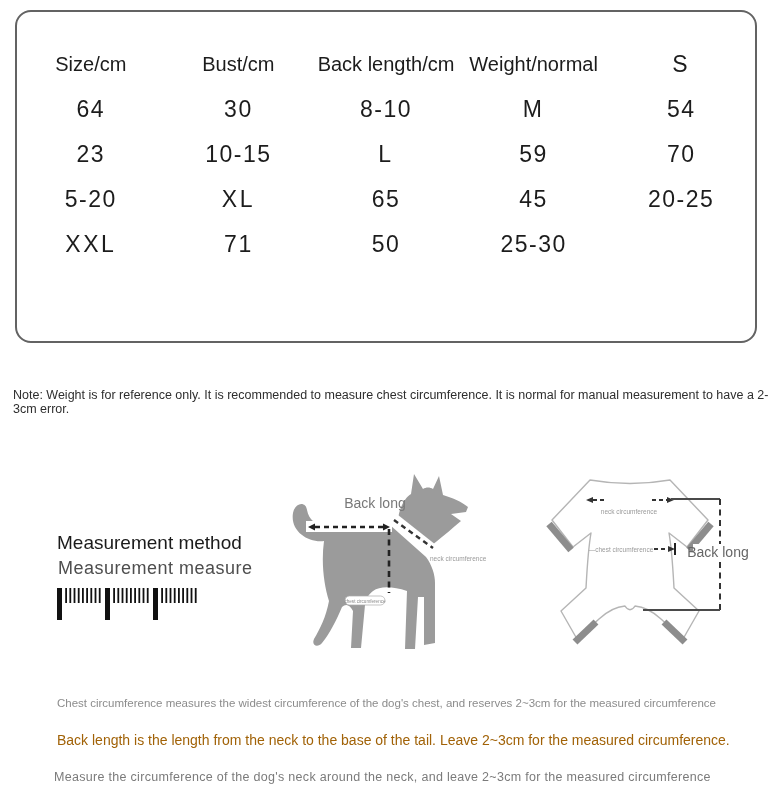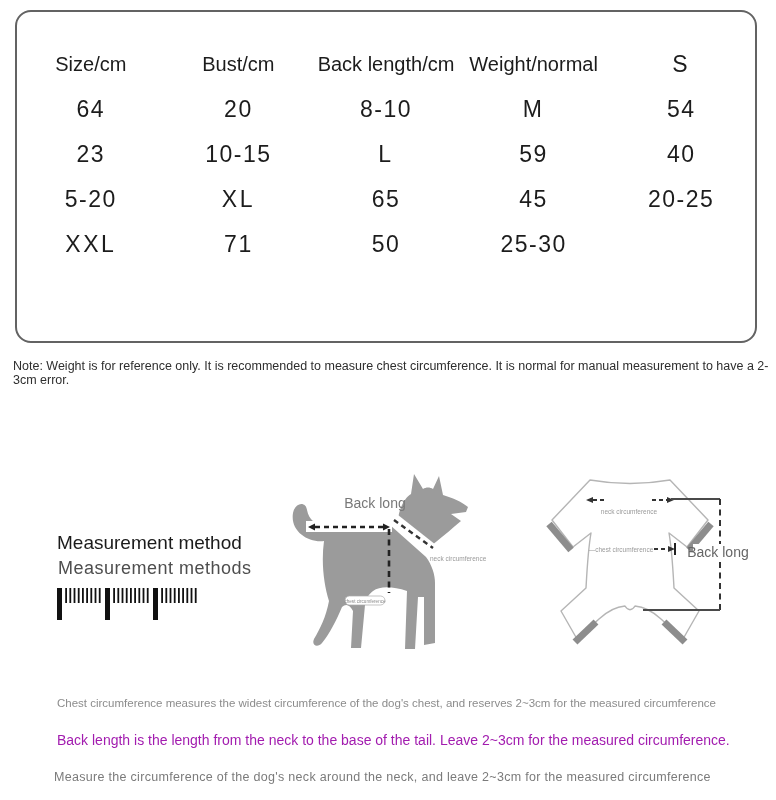--- a/index.html
+++ b/index.html
@@ -17,82 +17,82 @@
     height:45px; display:flex; align-items:center; justify-content:center;
     color:#1c1c1c; white-space:nowrap;
   }
   .hdr-cell { font-size:20px; color:#222; }
   .hdr-cell:nth-child(3), .hdr-cell:nth-child(4) { font-size:20px; }
   .data-cell { font-size:23px; letter-spacing:1.5px; color:#1a1a1a; }
   .data-cell.size-col { letter-spacing:2.5px; }
 
   
   .note-line {
-    position:absolute; left:13px; top:359px; width:756px;
+    position:absolute; left:13px; top:388px; width:756px;
     font-size:12.5px; color:#2e2e2e;
   }
 
   
   .mm-small { position:absolute; left:57px; top:532px; font-size:19px; color:#1b1b1b; }
   .mm-large { position:absolute; left:58px; top:558px; font-size:18px; color:#4e4e4e; letter-spacing:0.5px; }
   .ruler-wrap { position:absolute; left:57px; top:588px; width:142px; height:34px; }
 
   
   .dog-svg { position:absolute; left:280px; top:445px; width:250px; height:215px; }
   .garment-svg { position:absolute; left:540px; top:440px; width:236px; height:230px; }
 
   
   .footnote { position:absolute; white-space:nowrap; }
   .fn-1 { left:57px; top:697px; font-size:11.5px; color:#8c8c8c; }
-  .fn-2 { left:57px; top:732px; font-size:14px;   color:#a21caf; }
+  .fn-2 { left:57px; top:732px; font-size:14px;   color:#a16207; }
   .fn-3 { left:54px; top:770px; font-size:12.5px; color:#7b7b7b; letter-spacing:0.3px; }
 
   svg text { font-family:"Liberation Sans", sans-serif; }
 </style>
 </head>
 <body>
 
 <div class="size-card">
   <div class="size-grid">
     <div class="cell hdr-cell">Size/cm</div>
     <div class="cell hdr-cell">Bust/cm</div>
     <div class="cell hdr-cell">Back length/cm</div>
     <div class="cell hdr-cell">Weight/normal</div>
 
     <div class="cell data-cell size-col">S</div>
     <div class="cell data-cell">64</div>
-    <div class="cell data-cell">20</div>
+    <div class="cell data-cell">30</div>
     <div class="cell data-cell">8-10</div>
 
     <div class="cell data-cell size-col">M</div>
     <div class="cell data-cell">54</div>
     <div class="cell data-cell">23</div>
     <div class="cell data-cell">10-15</div>
 
     <div class="cell data-cell size-col">L</div>
     <div class="cell data-cell">59</div>
-    <div class="cell data-cell">40</div>
+    <div class="cell data-cell">70</div>
     <div class="cell data-cell">5-20</div>
 
     <div class="cell data-cell size-col">XL</div>
     <div class="cell data-cell">65</div>
     <div class="cell data-cell">45</div>
     <div class="cell data-cell">20-25</div>
 
     <div class="cell data-cell size-col">XXL</div>
     <div class="cell data-cell">71</div>
     <div class="cell data-cell">50</div>
     <div class="cell data-cell">25-30</div>
   </div>
 </div>
 
 <div class="note-line">Note: Weight is for reference only. It is recommended to measure chest circumference. It is normal for manual measurement to have a 2-3cm error.</div>
 
 <div class="mm-small">Measurement method</div>
-<div class="mm-large">Measurement methods</div>
+<div class="mm-large">Measurement measure</div>
 
 <div class="ruler-wrap">
   <svg width="142" height="34" viewBox="0 0 142 34">
       <g id="ruler-g" fill="#111">
         <rect x="0" y="0" width="5" height="32"></rect>
         <rect x="8.2" y="0" width="1.8" height="15"></rect>
         <rect x="12.4" y="0" width="1.8" height="15"></rect>
         <rect x="16.6" y="0" width="1.8" height="15"></rect>
         <rect x="20.8" y="0" width="1.8" height="15"></rect>
         <rect x="25" y="0" width="1.8" height="15"></rect>

